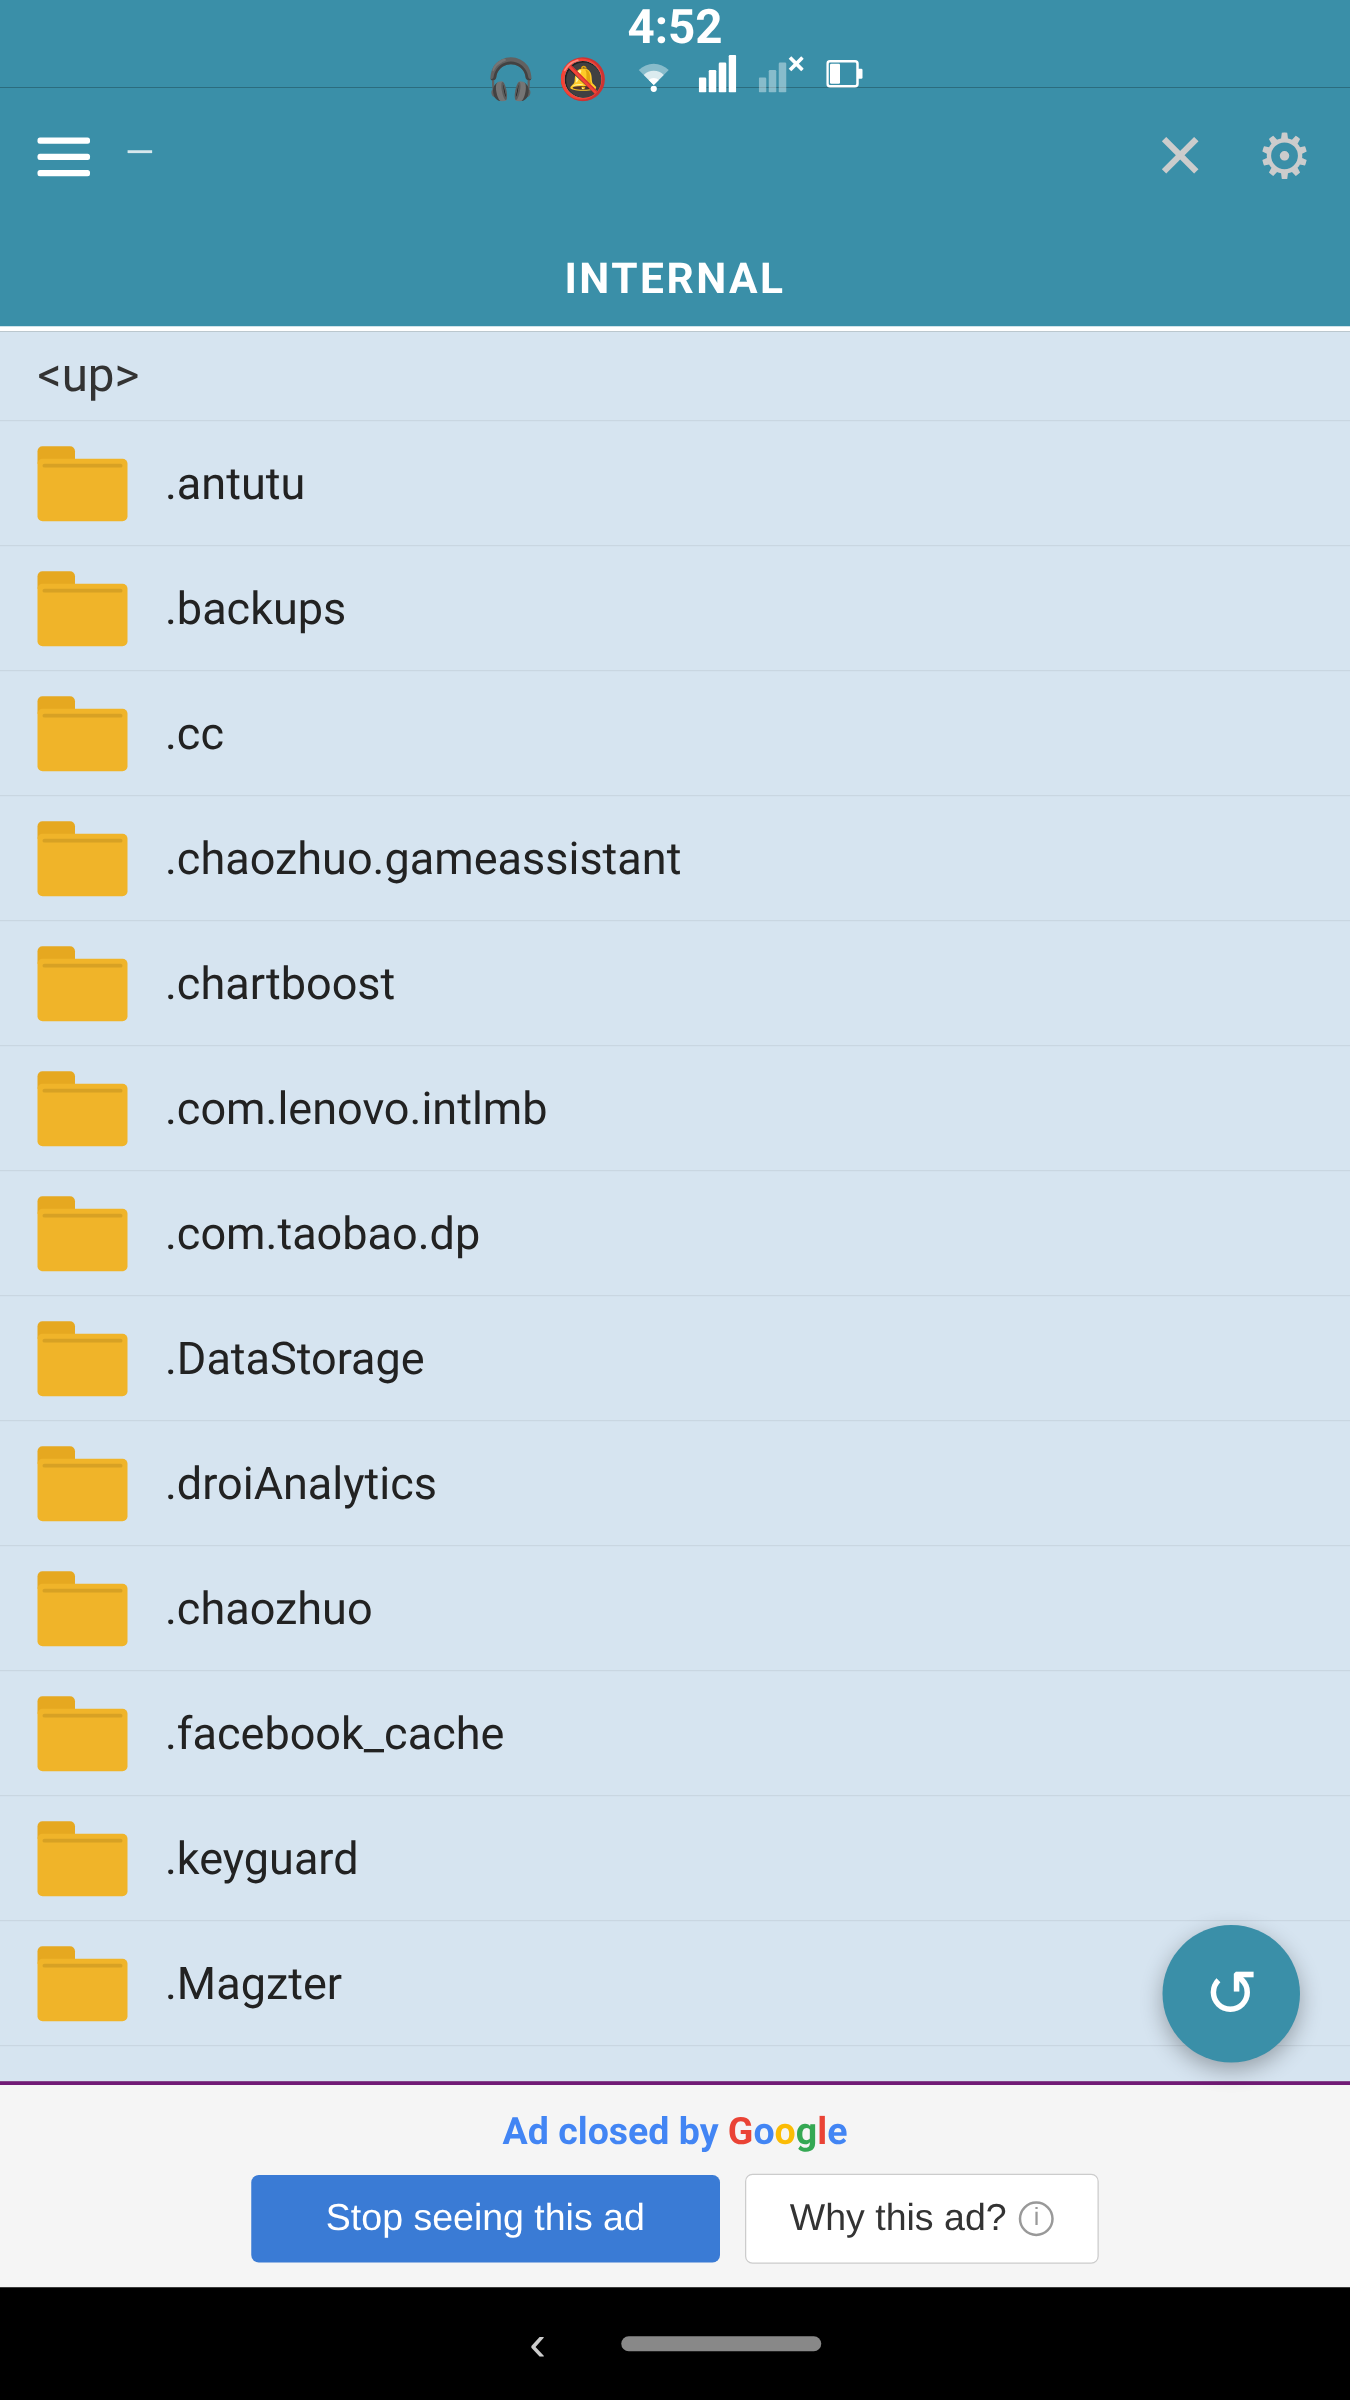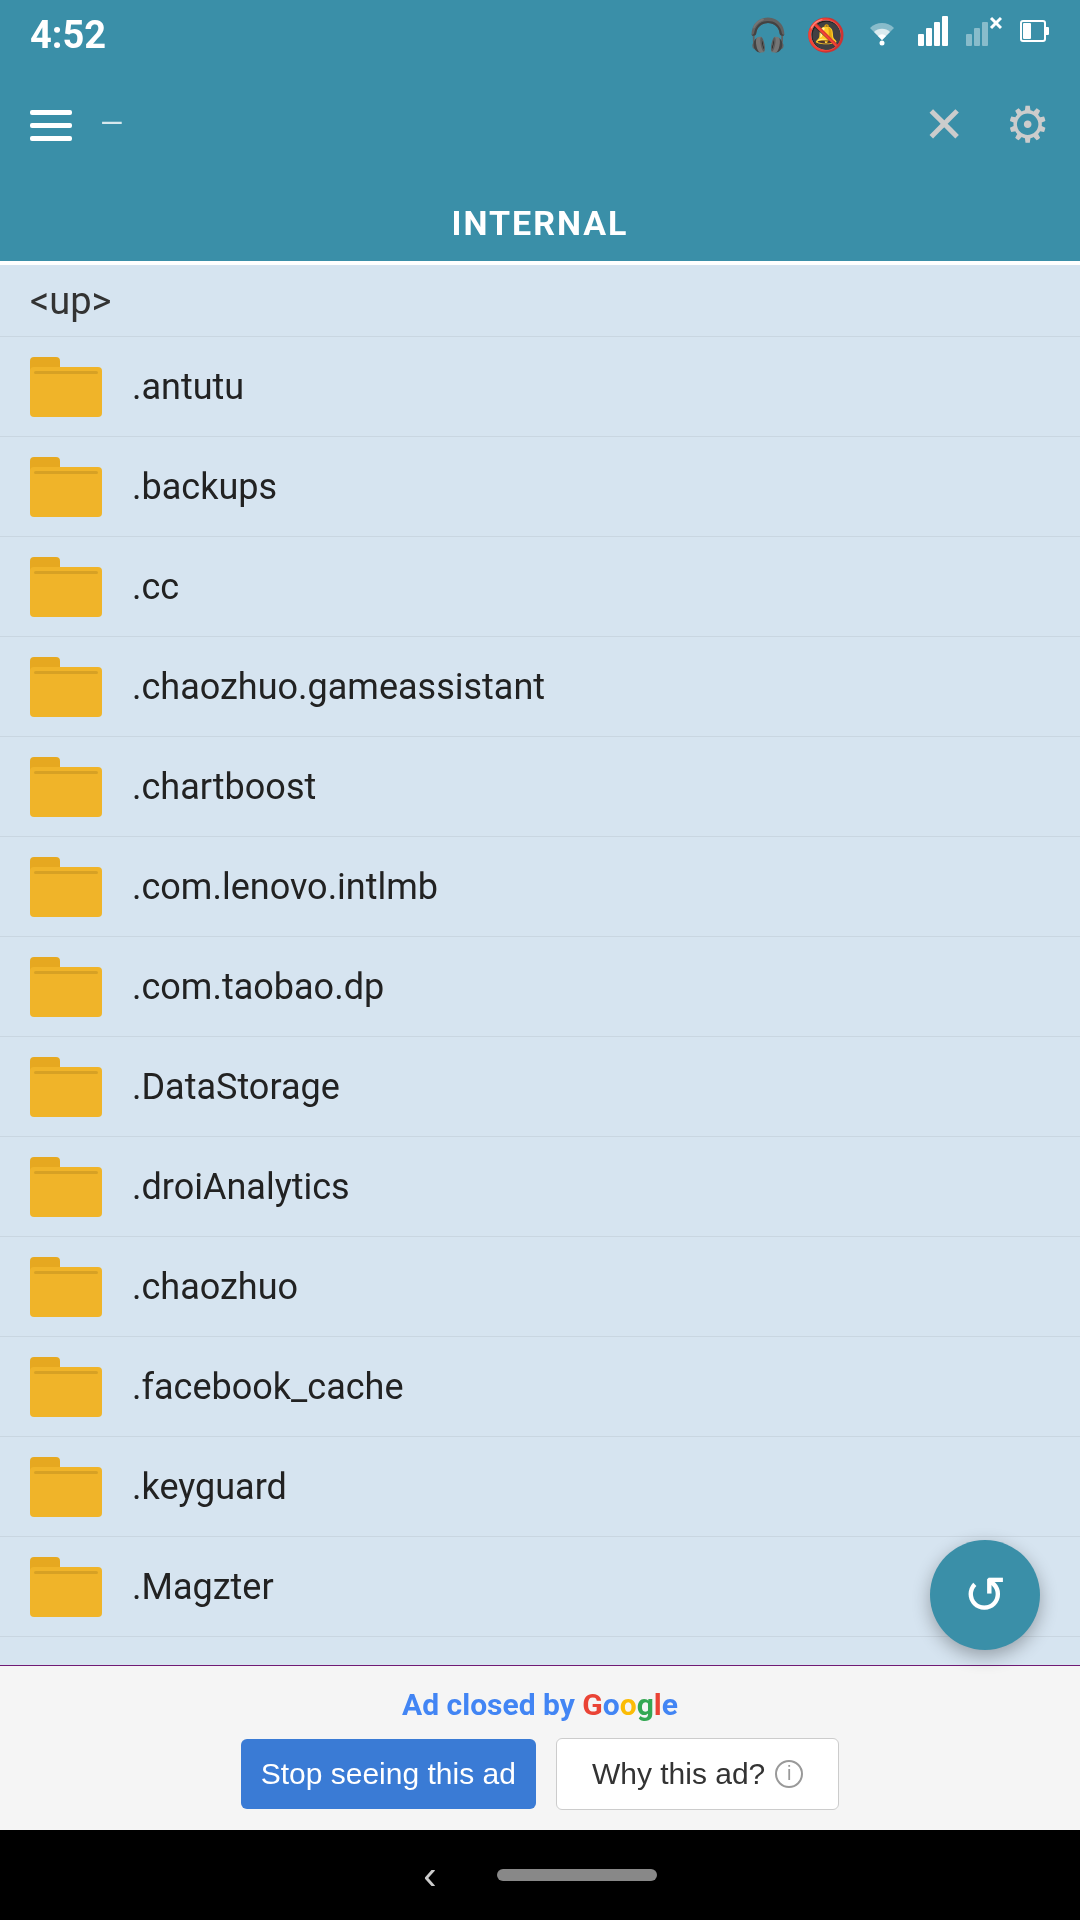--- a/index.html
+++ b/index.html
@@ -16,20 +16,21 @@
 
     
     #status-bar {
       width: 1080px;
       height: 70px;
       background: #3a8fa8;
       display: flex;
       align-items: center;
       justify-content: space-between;
       padding: 0 30px;
+      flex-direction: column;
     }
     #status-time {
       color: #fff;
       font-size: 38px;
       font-weight: bold;
     }
     #status-icons {
       display: flex;
       align-items: center;
       gap: 18px;
@@ -213,41 +214,41 @@
       bottom: 90px;
       left: 0;
       width: 1080px;
       height: 165px;
       background: #f5f5f5;
       display: flex;
       flex-direction: column;
       align-items: center;
       justify-content: center;
       gap: 16px;
-      border-top: 1px solid #701a75;
+      border-top: 3px solid #701a75;
     }
     #ad-closed-text {
       font-size: 30px;
       color: #777;
     }
     #ad-closed-text span {
       font-weight: bold;
       color: #4285F4;
     }
     #ad-buttons {
       display: flex;
       gap: 20px;
       align-items: center;
     }
     #stop-ad-btn {
       background: #3a7bd5;
       color: #fff;
       border: none;
       border-radius: 6px;
-      padding: 18px 20px;
+      padding: 18px 60px;
       font-size: 30px;
       cursor: pointer;
     }
     #why-ad-btn {
       background: #fff;
       color: #333;
       border: 1px solid #ccc;
       border-radius: 6px;
       padding: 18px 35px;
       font-size: 30px;

